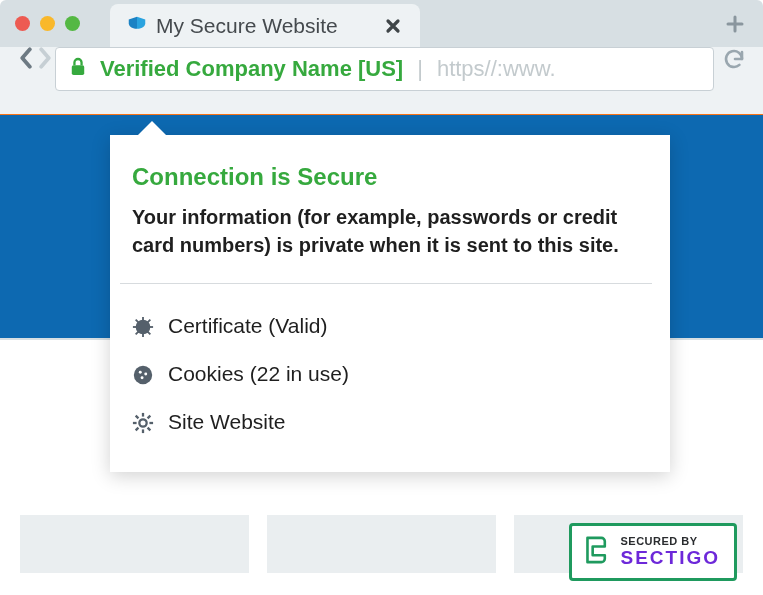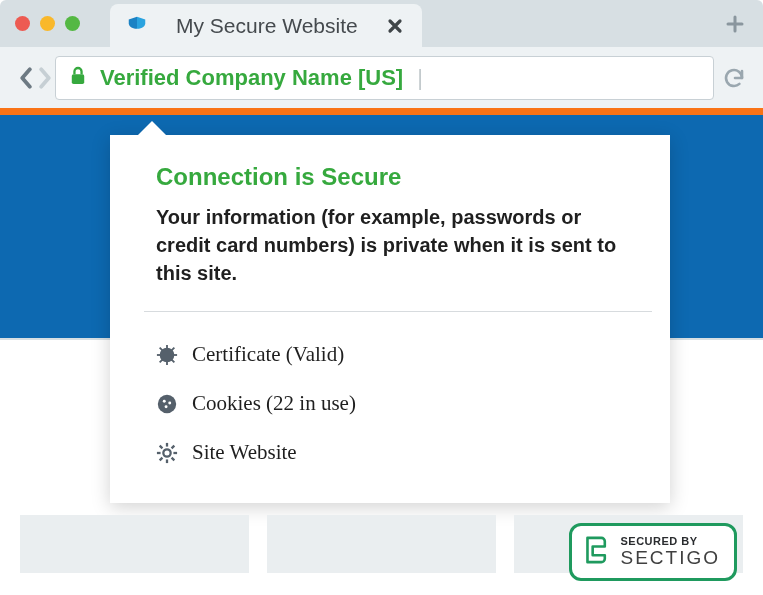--- a/index.html
+++ b/index.html
@@ -33,21 +33,21 @@
     .tl.yellow { background: #f9b82b; }
     .tl.green { background: #54b843; }
     .tab {
       display: flex;
       align-items: center;
       background: #eef2f4;
       border-top-left-radius: 8px;
       border-top-right-radius: 8px;
       padding: 0 18px 0 16px;
       margin-top: 4px;
-      gap: 28px;
+      gap: 8px;
       min-width: 310px;
       position: relative;
     }
     .tab-fav { width: 22px; height: 22px; }
     .tab-title { font-size: 21px; color: #454a4e; }
     .tab-close {
       margin-left: auto;
       width: 18px; height: 18px;
       display: flex; align-items: center; justify-content: center;
     }
@@ -56,24 +56,24 @@
       right: 18px;
       top: 0;
       height: 47px;
       display: flex;
       align-items: center;
     }
     .toolbar {
       height: 68px;
       background: #eef2f4;
       display: flex;
-      align-items: center;
+      align-items: flex-start;
       padding: 0 15px;
       gap: 0;
-      border-bottom: 7px solid #f97316;
+      border-bottom: 1px solid #f97316;
     }
     .nav-arrow { width: 20px; display:flex; align-items:center; justify-content:center; }
     .addr {
       flex: 1;
       background: #ffffff;
       border: 1px solid #c8d0d5;
       border-radius: 4px;
       height: 44px;
       display: flex;
       align-items: center;
@@ -98,21 +98,21 @@
       background: #0d69b1;
       border-bottom: 2px solid #d7dfe3;
     }
     .popover {
       position: absolute;
       top: 20px;
       left: 110px;
       width: 560px;
       background: #ffffff;
       box-shadow: 0 4px 18px rgba(0,0,0,0.18);
-      padding: 28px 30px 26px 46px;
+      padding: 28px 30px 26px 22px;
     }
     .popover::before {
       content: "";
       position: absolute;
       top: -14px;
       left: 28px;
       border-left: 14px solid transparent;
       border-right: 14px solid transparent;
       border-bottom: 14px solid #ffffff;
     }
@@ -129,55 +129,54 @@
       margin-bottom: 24px;
       font-weight: bold;
     }
     .pop-divider {
       border: none;
       border-top: 1px solid #d7dbde;
       margin: 0 -12px 18px -12px;
     }
     .pop-item {
       display: flex;
-      align-items: center;
+      align-items: flex-end;
       gap: 14px;
       color: #1f1f1f;
       font-size: 21px;
       padding: 12px 0;
-      font-family: Liberation Serif, serif;
     }
     .pop-item .icon { width: 22px; height: 22px; color: #55606b; display:flex;align-items:center;justify-content:center; }
     .bottom-cards {
       position: absolute;
       left: 20px; right: 20px;
       bottom: 22px;
       display: flex;
       gap: 18px;
     }
     .card {
       flex: 1;
       height: 58px;
       background: #eaeef0;
     }
     .seal {
       position: absolute;
       right: 26px;
       bottom: 14px;
       border: 3px solid #1f9a5e;
-      border-radius: 12px;
+      border-radius: 4px;
       padding: 8px 14px 8px 12px;
       display: flex;
       align-items: center;
       gap: 10px;
       background: #ffffff;
     }
     .seal-text { line-height: 1.05; }
     .seal-top { font-size: 11px; font-weight: 800; letter-spacing: 0.5px; color: #2a2c2f; }
-    .seal-bottom { font-size: 19px; font-weight: 400; letter-spacing: 2px; color: #404040; }
+    .seal-bottom { font-size: 19px; font-weight: 700; letter-spacing: 2px; color: #6d28d9; }
   </style>
 </head>
 <body>
 
 <div class="window">
 
   <div class="titlebar">
     <div class="traffic-lights">
       <div class="tl red"></div>
       <div class="tl yellow"></div>
@@ -217,20 +216,21 @@
     </div>
     <div class="addr">
       <span>
         <svg viewBox="0 0 18 22" width="16" height="20">
             <rect x="2" y="9" width="14" height="11" rx="2" fill="#36a93e"></rect>
             <path d="M5 9V6a4 4 0 018 0v3" fill="none" stroke="#36a93e" stroke-width="2.6"></path>
           </svg>
       </span>
       <span class="company">Verified Company Name [US]</span>
       <span class="sep">|</span>
+      <span class="url">https//:www.</span>
     </div>
     <div class="reload">
       <svg viewBox="0 0 24 24" width="24" height="24">
           <path d="M20 12a8 8 0 10-2.6 5.9" fill="none" stroke="#9aa7af" stroke-width="2.6" stroke-linecap="round"></path>
           <path d="M20 5v7h-7" fill="none" stroke="#9aa7af" stroke-width="2.6" stroke-linecap="round" stroke-linejoin="round"></path>
         </svg>
     </div>
   </div>
 
   <div class="content">

